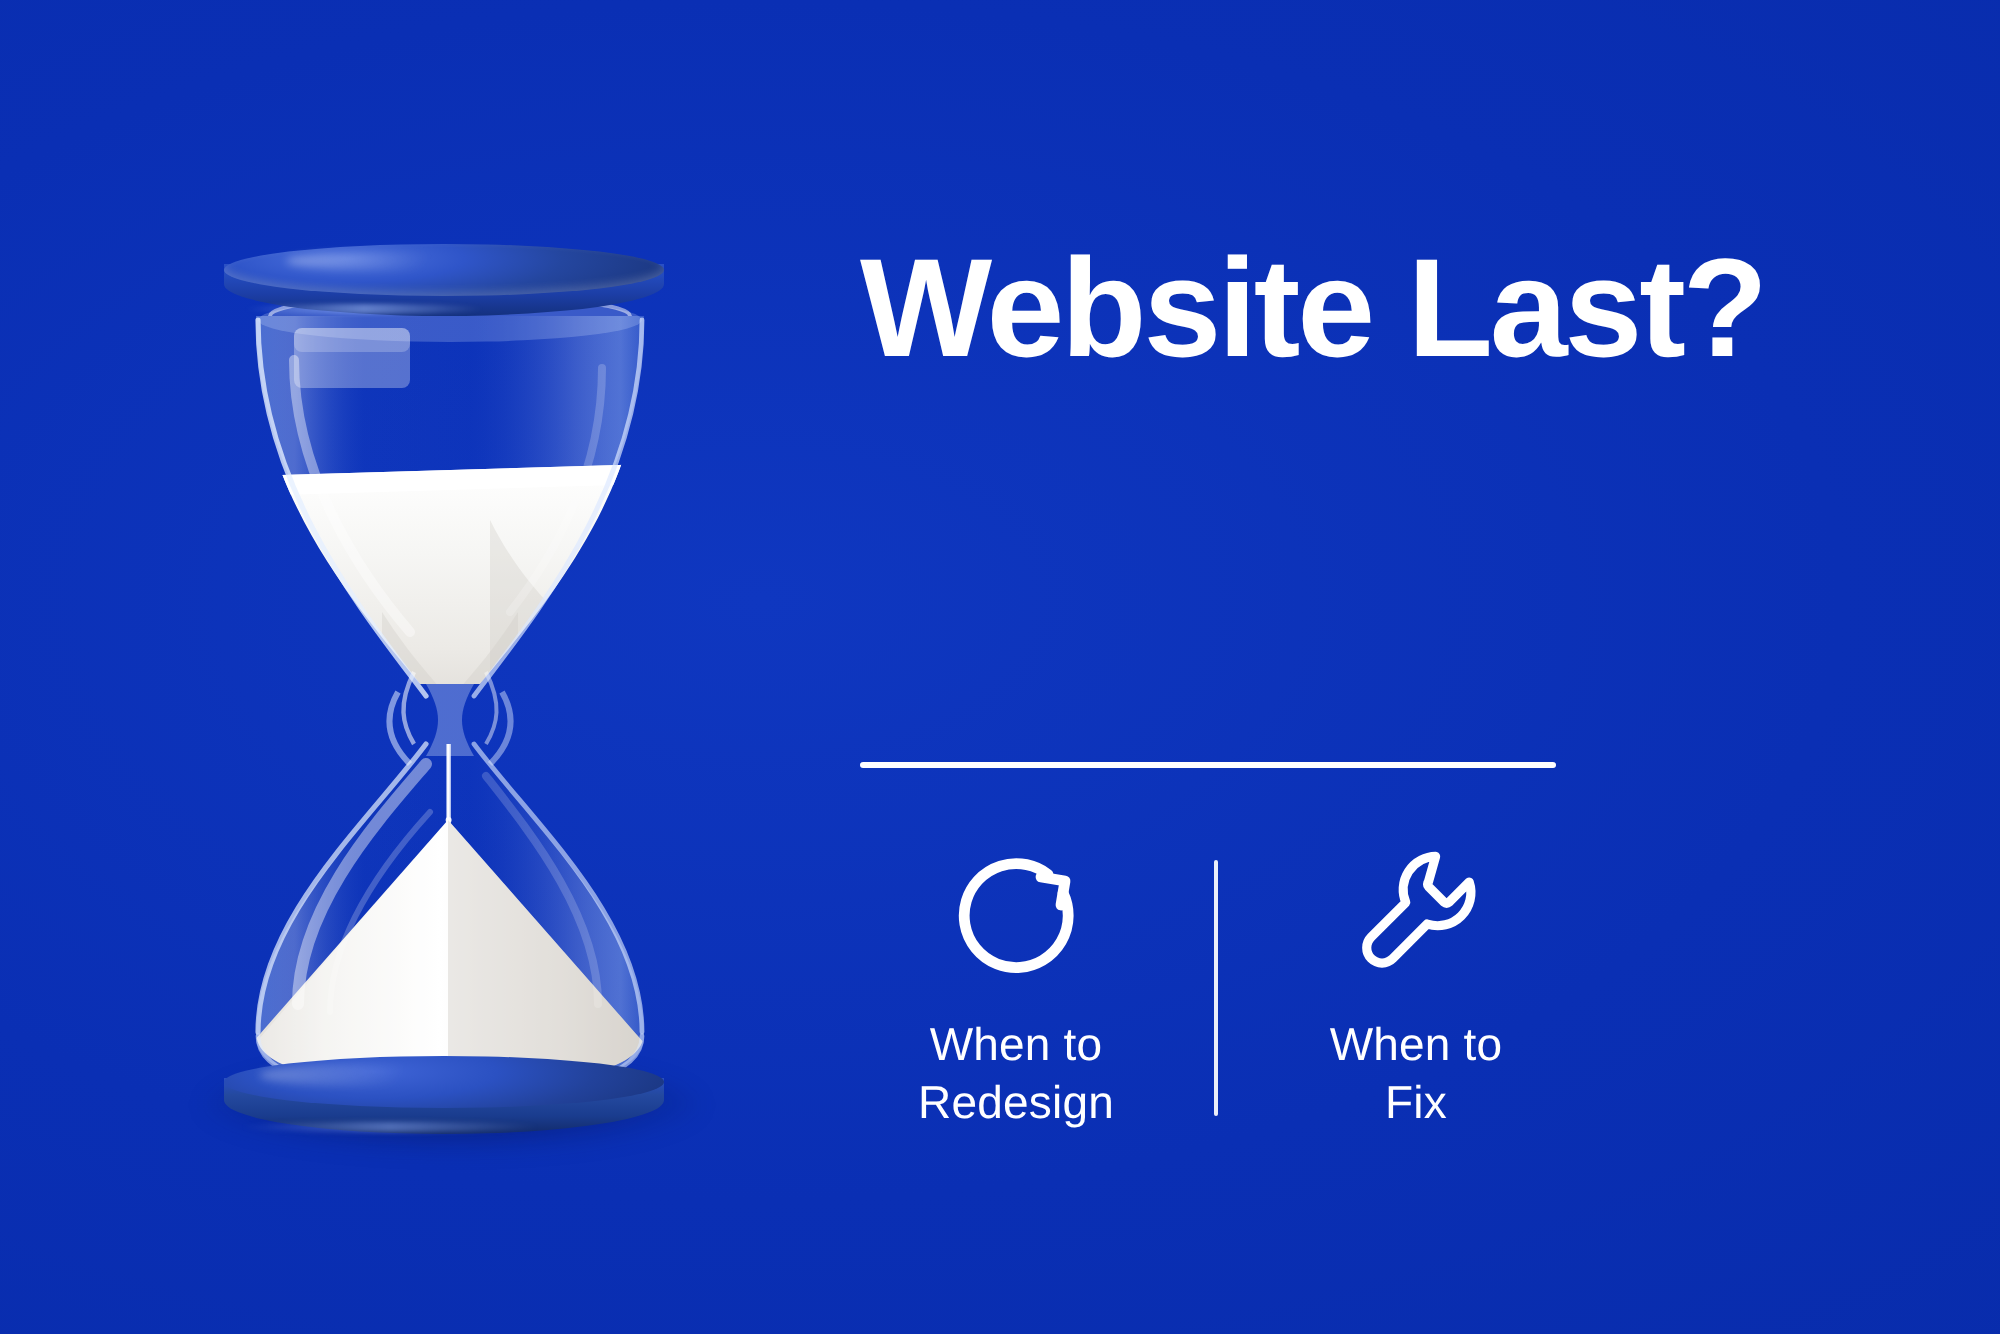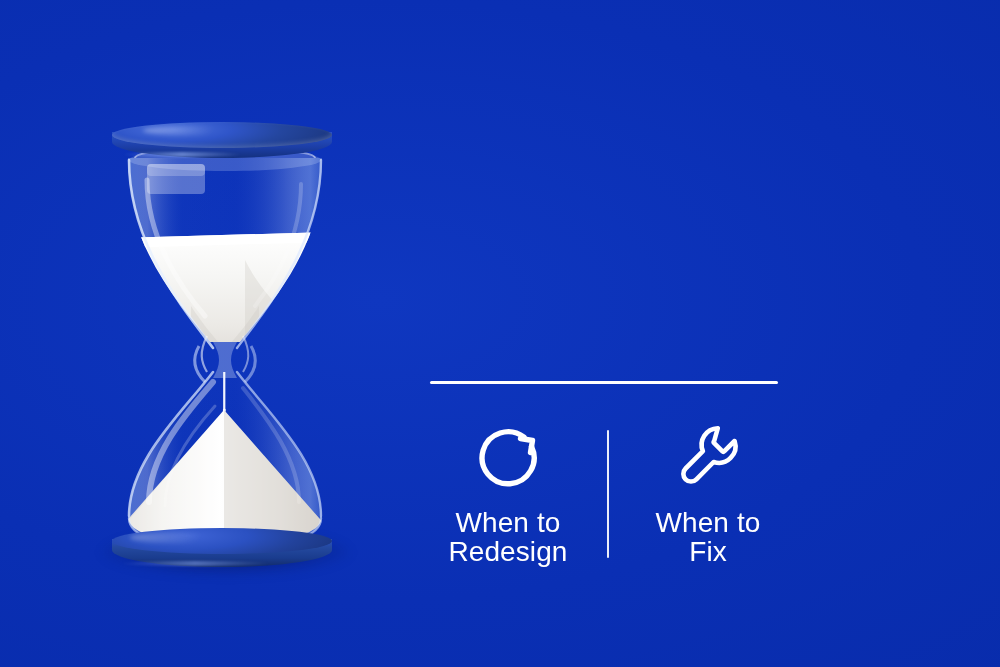--- a/index.html
+++ b/index.html
@@ -181,21 +181,21 @@
     align-items: center;
   }
   .feature-icon {
     width: 74px;
     height: 74px;
     display: block;
   }
   .feature-label {
     margin-top: 16px;
     color: #ffffff;
-    font-size: 28px;
+    font-size: 23px;
     line-height: 29px;
     font-weight: 400;
     text-align: center;
     letter-spacing: 0.1px;
     white-space: pre-line;
   }
   .v-divider {
     flex: 0 0 20px;
     align-self: stretch;
     display: flex;
@@ -358,20 +358,21 @@
 
     <div class="base">
       <div class="base-body"></div>
       <div class="base-top"></div>
       <div class="base-edge-hl"></div>
     </div>
   </div>
 
   <div class="content">
     <h1 class="headline">
+      <span class="hl-line">Website Last?</span>
     </h1>
   </div>
 
   <div class="rule"></div>
 
   <div class="features">
 
     <div class="feature">
       <svg class="feature-icon" viewBox="0 0 74 74">
         <path d="M58.5,26.5 A26,26 0 1 0 62,38" fill="none" stroke="#ffffff" stroke-width="5.4" stroke-linecap="round" transform="rotate(-22 37 37)"></path>

